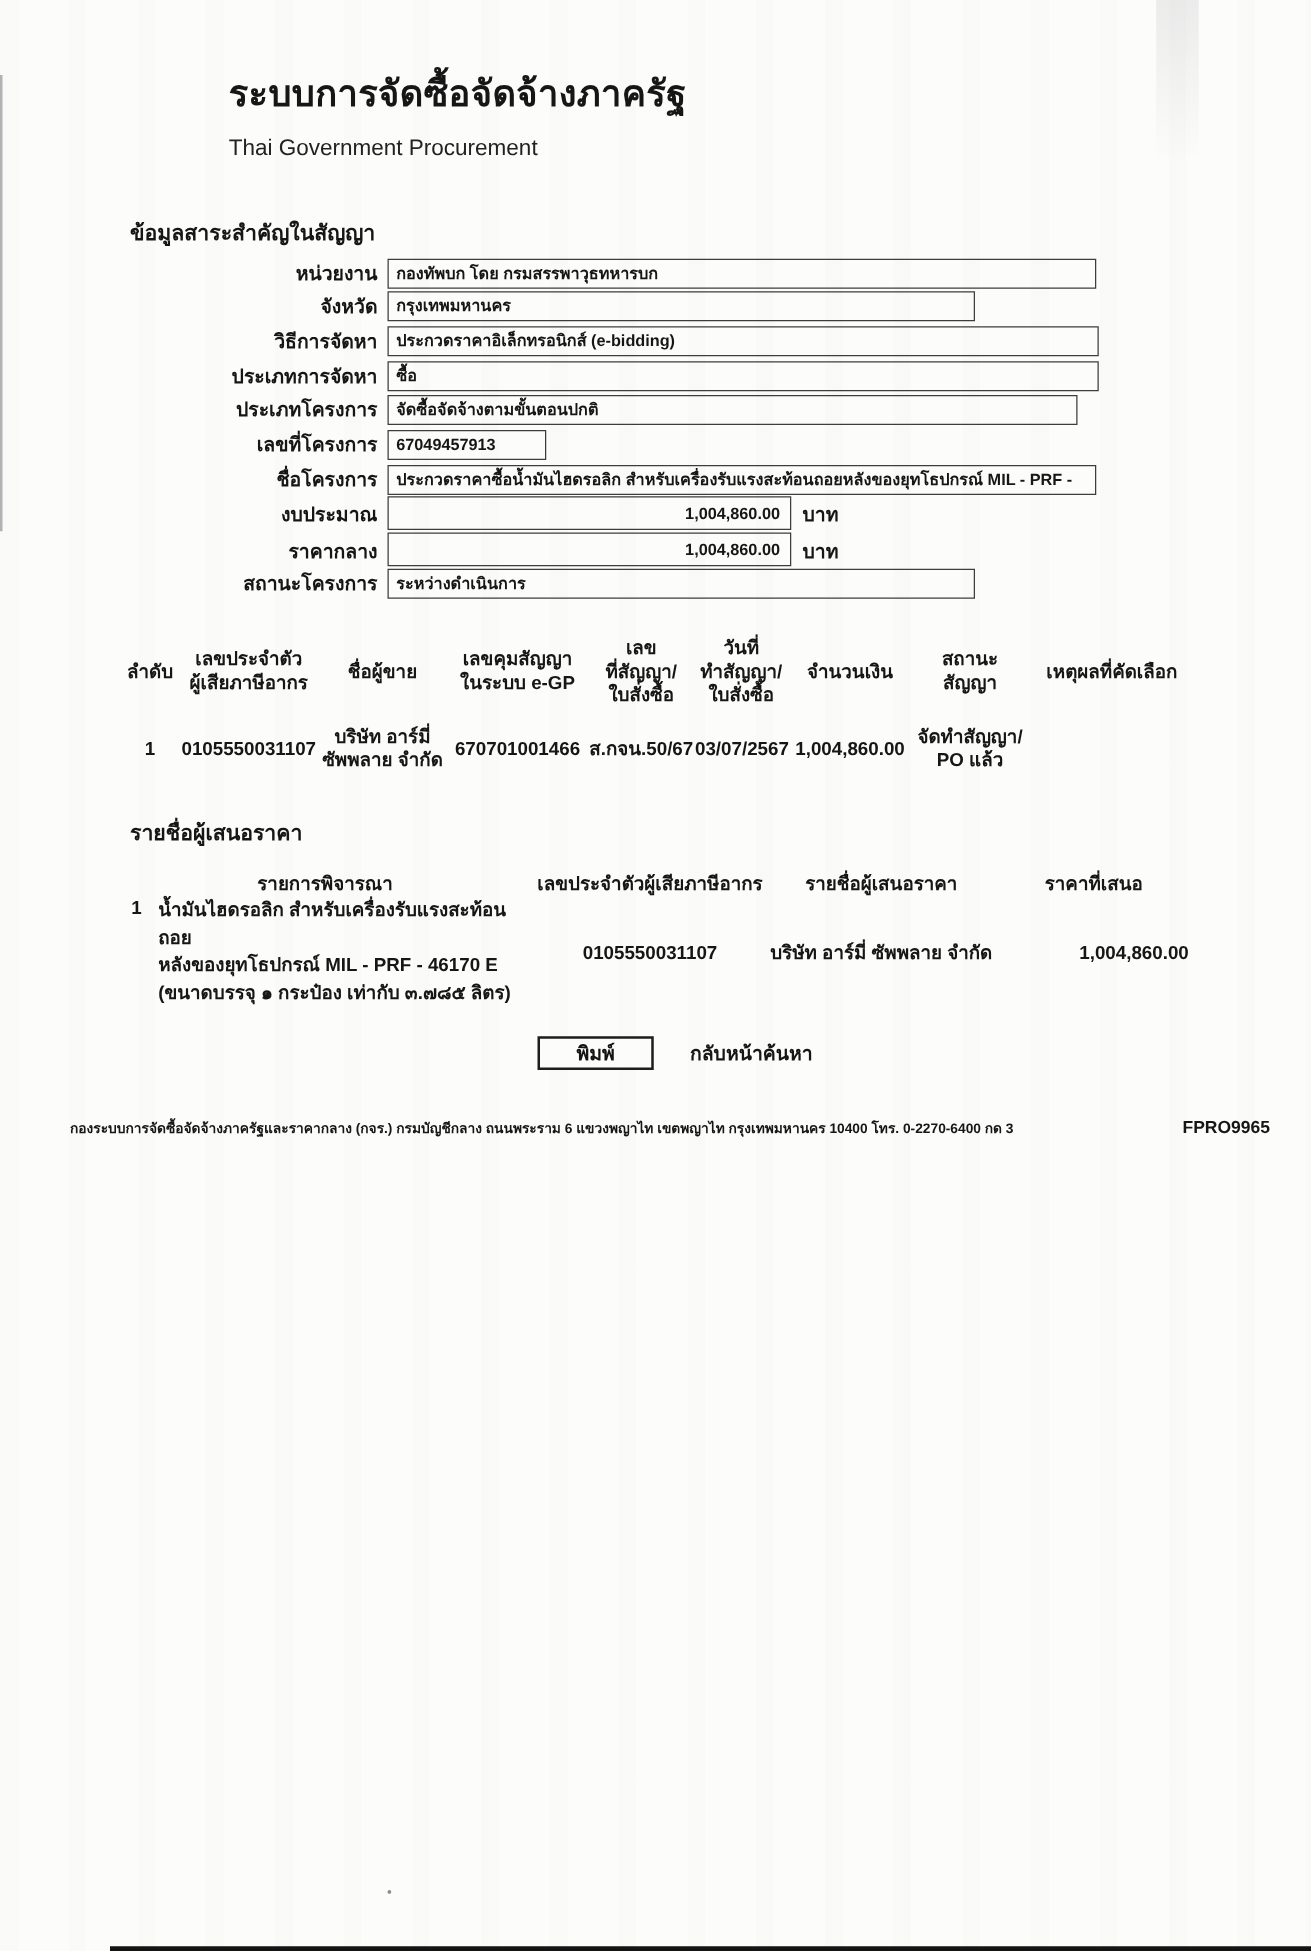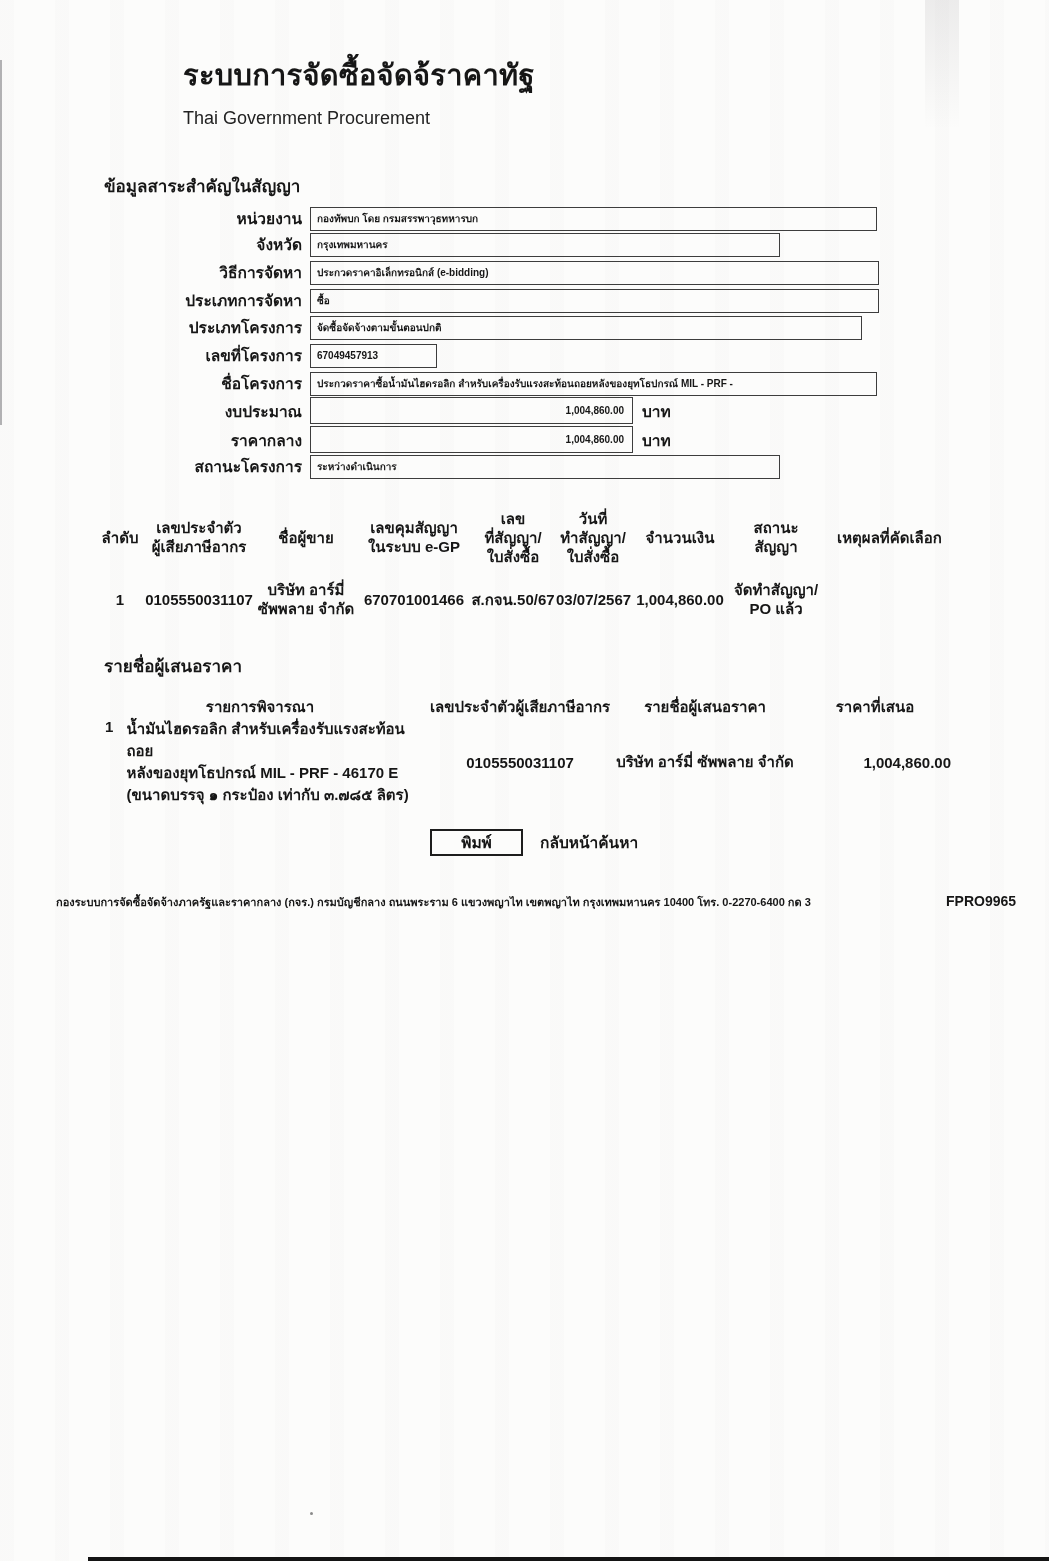--- a/index.html
+++ b/index.html
@@ -24,21 +24,21 @@
   .title-en{position:absolute;left:183px;top:108px;font-size:18px;font-weight:500;color:#222;}
 
   .section-title{position:absolute;font-size:17px;font-weight:700;}
   .s1{left:104px;top:172px;}
   .s2{left:104px;top:652px;}
 
   .frow{position:absolute;left:0;display:flex;align-items:flex-end;}
   .flabel{width:302px;text-align:right;margin-right:8px;font-weight:700;font-size:15.5px;}
   .fbox{
     border:1.6px solid #3d3d3d;box-sizing:border-box;background:transparent;
-    font-size:10px;font-weight:600;line-height:20px;padding:1px 6px;
+    font-size:13px;font-weight:600;line-height:20px;padding:1px 6px;
     white-space:nowrap;overflow:hidden;
   }
   .fsuffix{margin-left:9px;font-weight:700;font-size:15.5px;}
   .fr1{top:206px}.fr1 .fbox{width:567px}
   .fr2{top:232px}.fr2 .fbox{width:470px}
   .fr3{top:260px}.fr3 .fbox{width:569px}
   .fr4{top:288px}.fr4 .fbox{width:569px}
   .fr5{top:315px}.fr5 .fbox{width:552px}
   .fr6{top:343px}.fr6 .fbox{width:127px}
   .fr7{top:371px}.fr7 .fbox{width:567px}
@@ -60,41 +60,41 @@
   .t2-body{position:absolute;left:95px;top:718px;display:flex;align-items:center;}
   .t2-body > div{box-sizing:border-box;font-size:15px;font-weight:600;}
   .h1{width:330px}.h2{width:190px}.h3{width:180px}.h4{width:160px}
   .t2-item{display:flex;align-items:flex-start;text-align:left;}
   .t2-no{width:22px;padding-left:10px;font-weight:700;}
   .t2-desc{white-space:pre-line;line-height:22px;}
   .t2-tax{text-align:center;}
   .t2-name{text-align:center;}
   .t2-price{text-align:right;padding-right:4px;}
 
-  .btn-row{position:absolute;left:430px;top:829px;display:flex;align-items:center;}
+  .btn-row{position:absolute;left:430px;top:829px;display:flex;align-items:center;gap:12px;}
   .print-btn{
     width:93px;height:27px;border:2.5px solid #1d1d1d;background:#fcfcfb;
     font-family:inherit;font-size:15.5px;font-weight:700;color:#141414;
     display:flex;align-items:center;justify-content:center;cursor:pointer;box-sizing:border-box;
   }
   .back-link{margin-left:17px;font-size:15.5px;font-weight:700;cursor:pointer;}
 
   .footer-address{position:absolute;left:56px;top:893px;font-size:11px;font-weight:700;text-align:right;}
   .footer-code{position:absolute;left:946px;top:893px;font-size:14px;font-weight:700;}
 </style>
 </head>
 <body>
 
 <div class="page">
   <div class="scan-edge"></div>
   <div class="smudge"></div>
   <div class="speck"></div>
   <div class="scan-bar"></div>
 
-  <div class="title-th">ระบบการจัดซื้อจัดจ้ราคาทัฐ</div>
+  <div class="title-th">ระบบการจัดซื้อจัดจ้างภาครัฐ</div>
   <div class="title-en">Thai Government Procurement</div>
 
   <div class="section-title s1">ข้อมูลสาระสำคัญในสัญญา</div>
 
   <div class="frow fr1">
     <span class="flabel">หน่วยงาน</span>
     <span class="fbox">กองทัพบก โดย กรมสรรพาวุธทหารบก</span>
   </div>
   <div class="frow fr2">
     <span class="flabel">จังหวัด</span>

